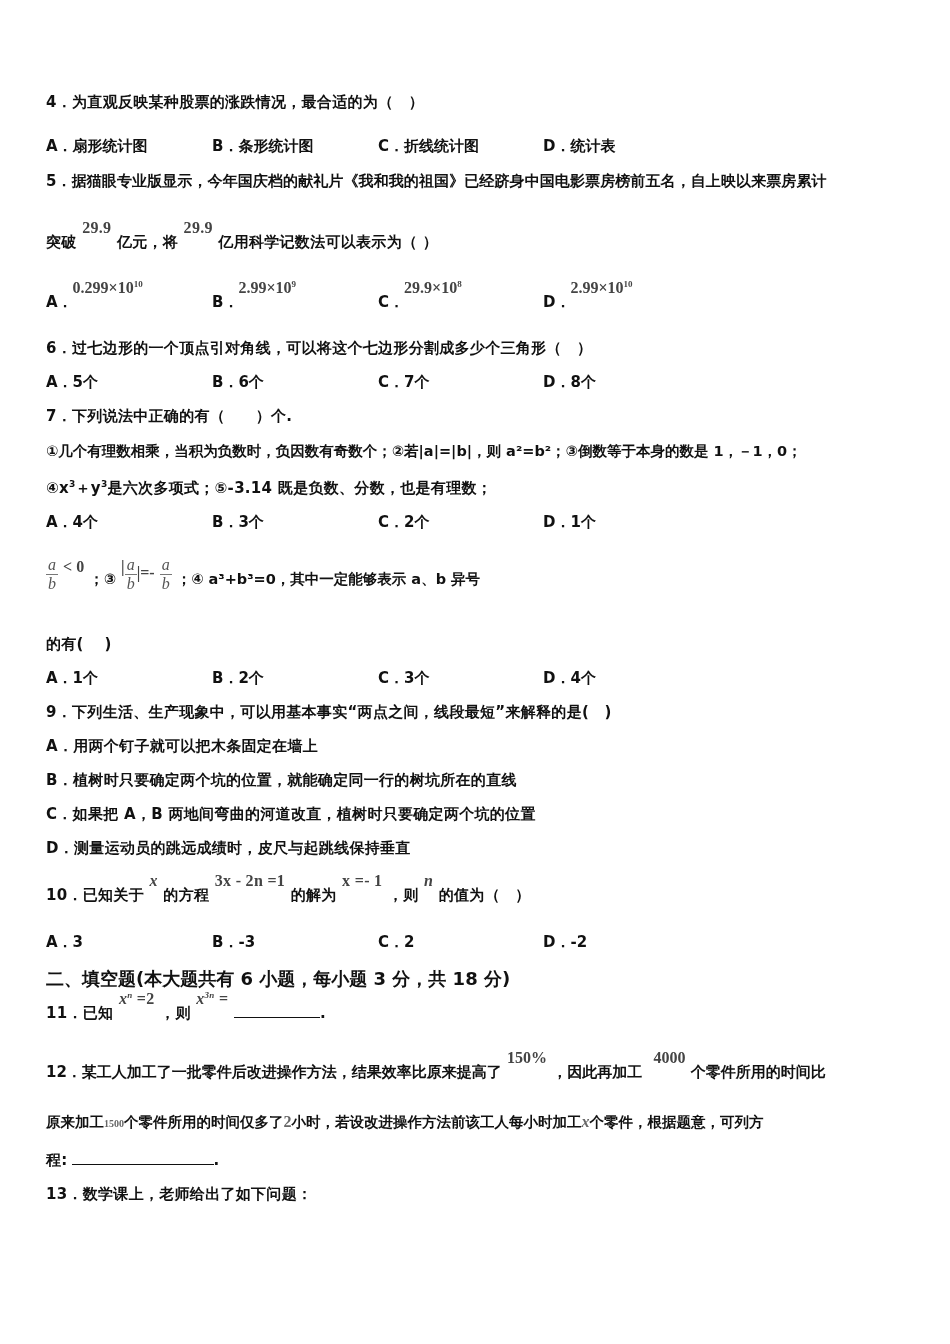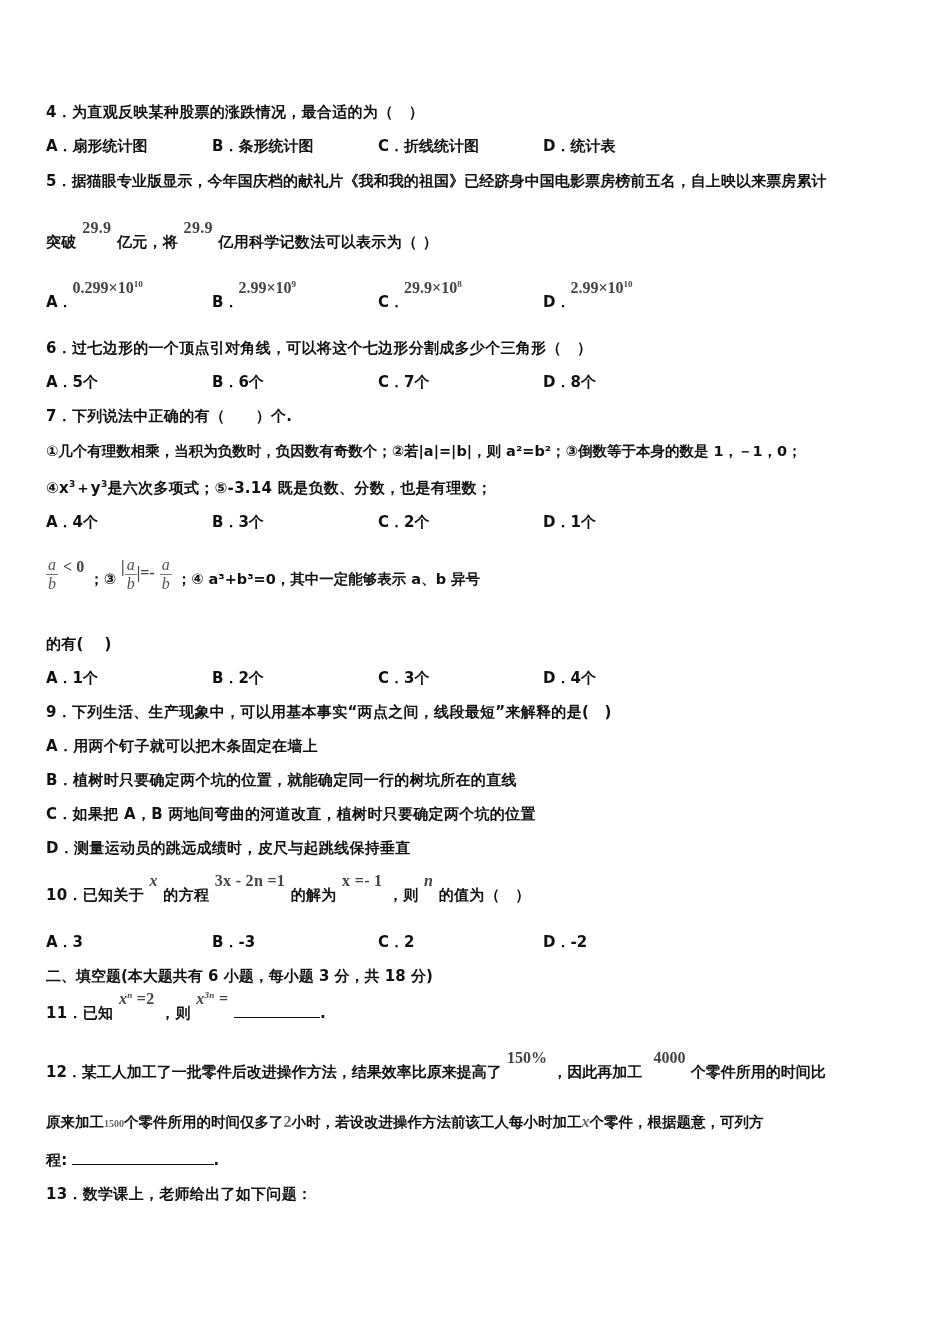--- a/index.html
+++ b/index.html
@@ -21,26 +21,26 @@
     .italic { font-style: italic; }
     sup { font-size: 9px; }
     .frac {
       display: inline-block; vertical-align: middle; text-align: center;
       font-family: "Liberation Serif", serif; font-style: italic; font-weight: normal;
       color: #555; font-size: 16px; line-height: 18px; position: relative; top: -6px;
     }
     .frac .num { display: block; border-bottom: 1px solid #777; padding: 0 2px; }
     .frac .den { display: block; padding: 0 2px; }
     .blank { display: inline-block; border-bottom: 1px solid #111; }
-    .section { position: absolute; left: 46px; white-space: nowrap; font-size: 15px; font-weight: bold; }
+    .section { position: absolute; left: 46px; white-space: nowrap; font-size: 18px; font-weight: bold; }
   </style>
 </head>
 <body>
 
-<div class="line" style="top:103px">4．为直观反映某种股票的涨跌情况，最合适的为（　）</div>
+<div class="line" style="top:93px">4．为直观反映某种股票的涨跌情况，最合适的为（　）</div>
 <div class="opt" style="top:137px;left:46px">A．扇形统计图</div>
 <div class="opt" style="top:137px;left:212px">B．条形统计图</div>
 <div class="opt" style="top:137px;left:378px">C．折线统计图</div>
 <div class="opt" style="top:137px;left:543px">D．统计表</div>
 
 <div class="line" style="top:172px;letter-spacing:0.1px">5．据猫眼专业版显示，今年国庆档的献礼片《我和我的祖国》已经跻身中国电影票房榜前五名，自上映以来票房累计</div>
 <div class="line" style="top:233px">
   <span>突破</span>
   <span class="math raised">29.9</span>
   <span>亿元，将</span>

